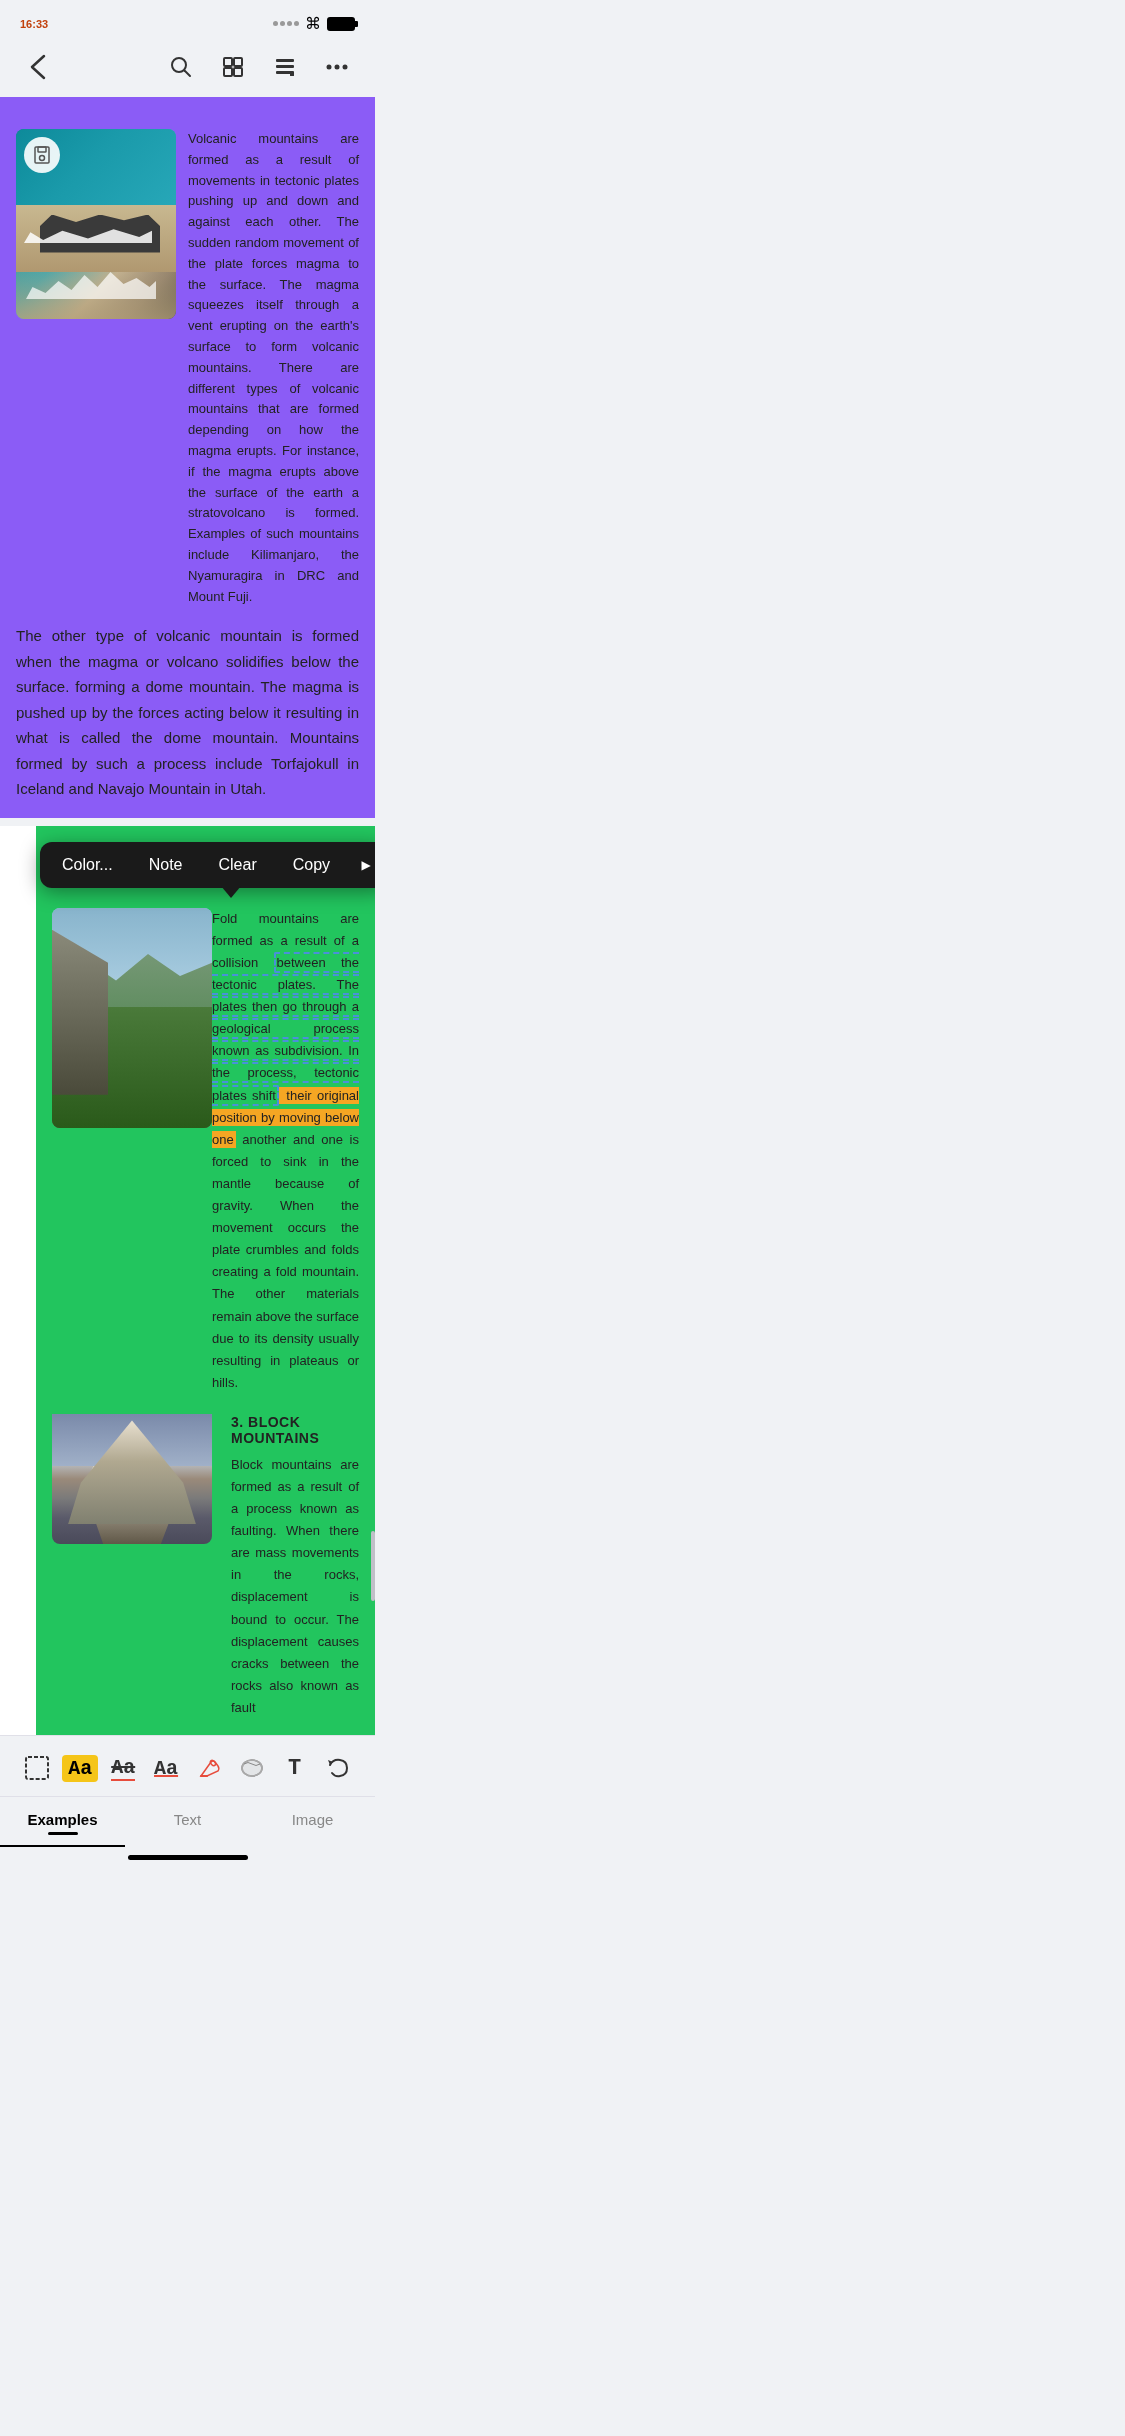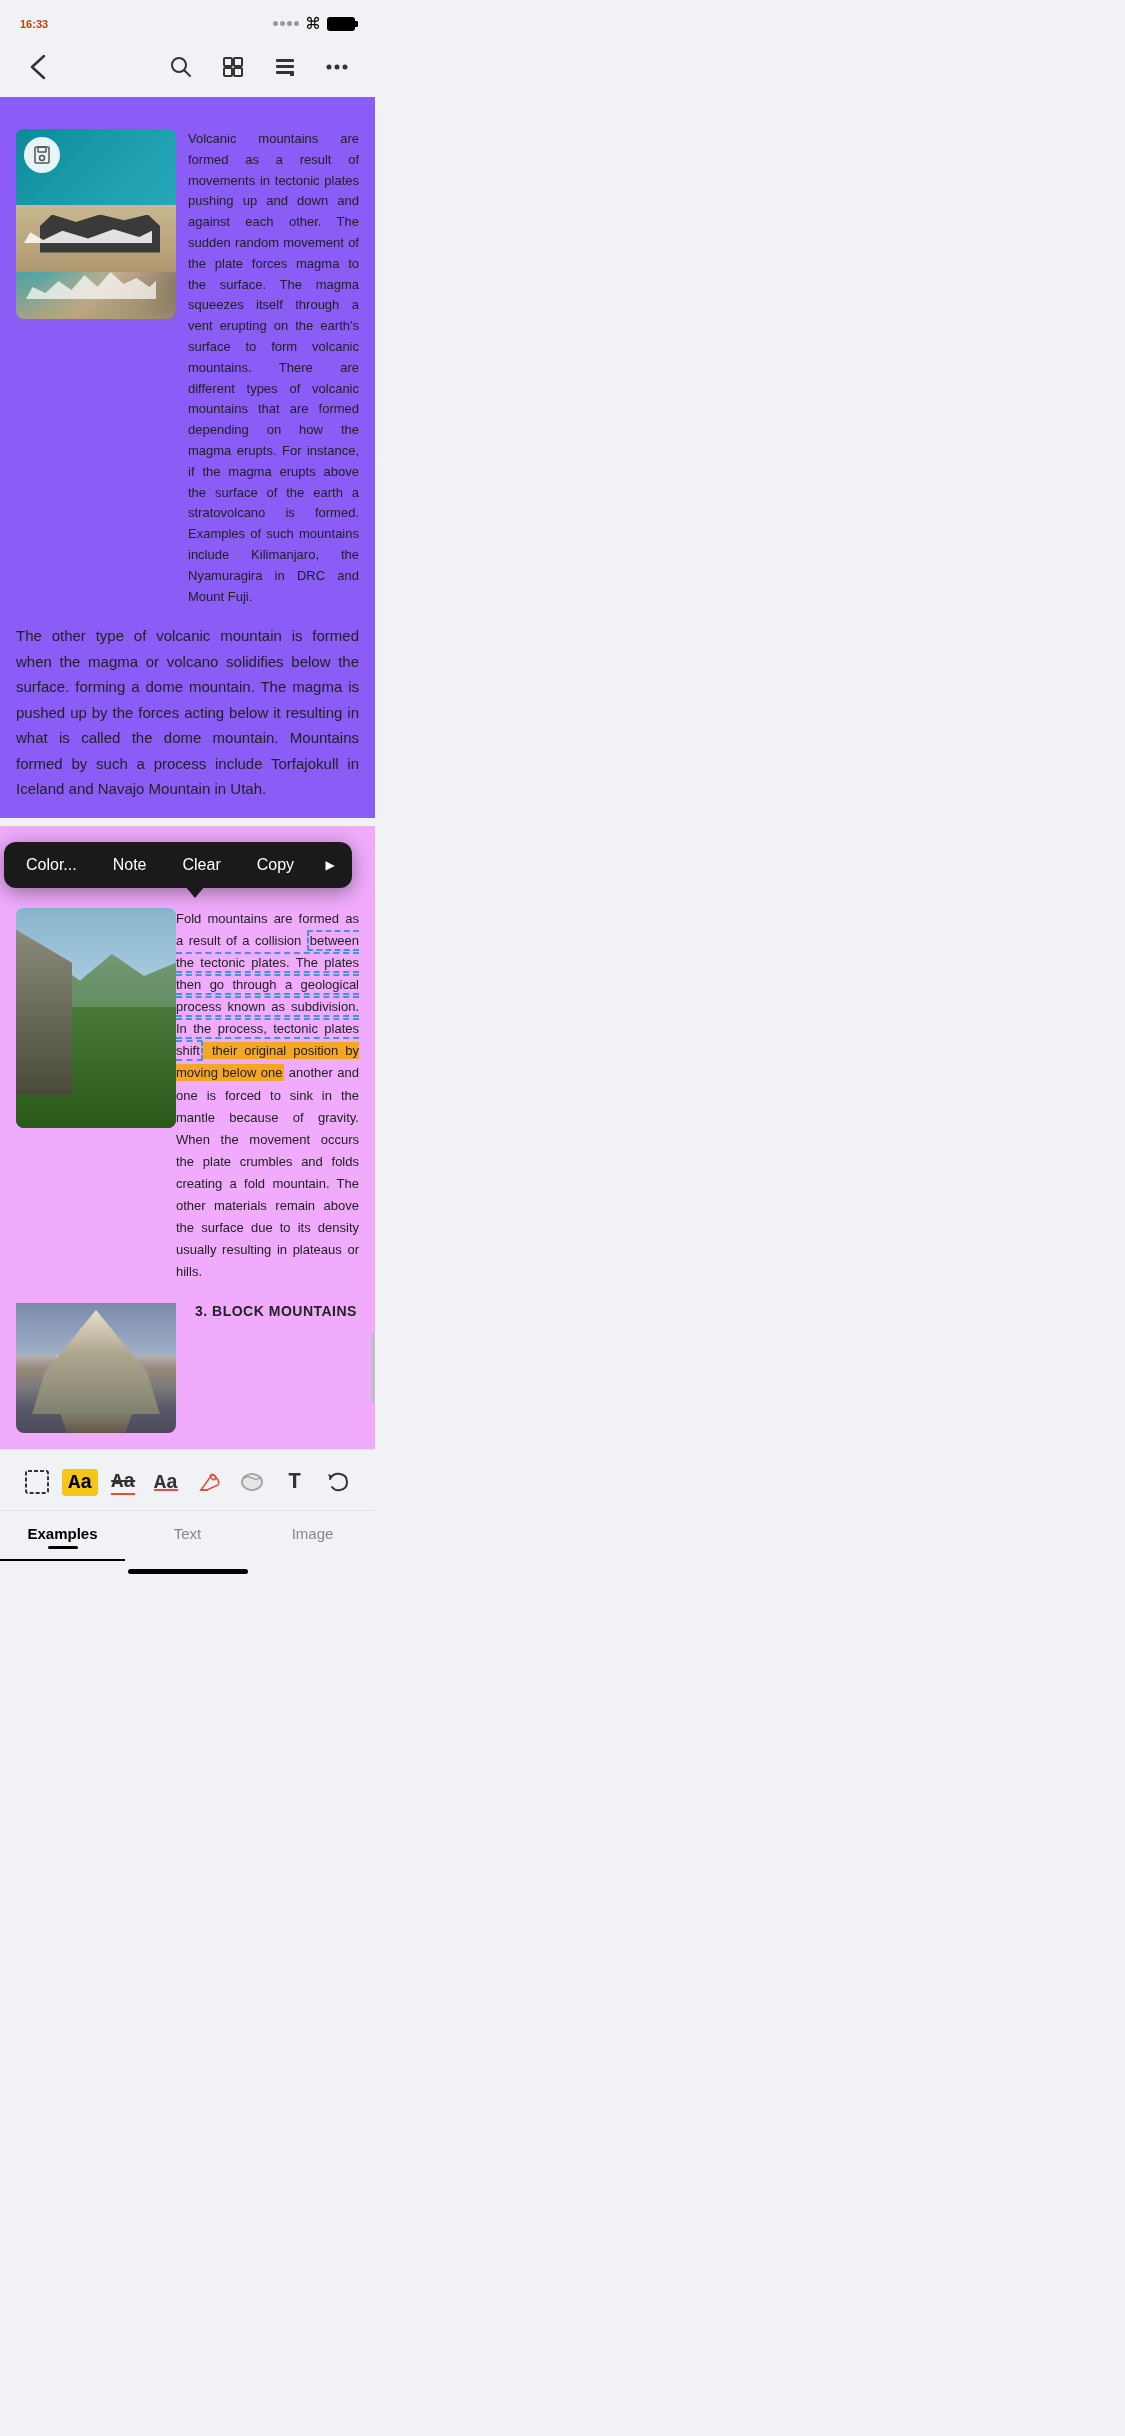--- a/index.html
+++ b/index.html
@@ -452,21 +452,21 @@
       </div>
     </div>
 
     <div class="article-full-text" style="padding-bottom:16px;">
       <span>The other type of volcanic mountain is formed when the magma or volcano solidifies below the surface. forming a dome mountain. The magma is pushed up by the forces acting below it resulting in what is called the dome mountain. Mountains formed by such a process include Torfajokull in Iceland and Navajo Mountain in Utah.</span>
     </div>
   </div>
 
   <div class="separator"></div>
 
-  <div style="background:#f0abfc; padding:16px; position:relative;">
+  <div style="background:#22c55e; padding:16px; position:relative;margin-left:36px;">
 
     <div style="position:relative; height:62px; margin-bottom:4px;">
       <div class="context-menu">
         <div class="context-menu-item">Color...</div>
         <div class="context-menu-item">Note</div>
         <div class="context-menu-item">Clear</div>
         <div class="context-menu-item">Copy</div>
         <div class="context-menu-arrow-btn">
           <span style="font-size:12px;">▶</span>
         </div>
@@ -500,20 +500,21 @@
         <div class="block-mountains-img">
 
           <div style="position:absolute; top:0; left:0; right:0; height:40%; background: linear-gradient(180deg, #7a8aaa 0%, #a0b0c8 100%);"></div>
 
           <div style="position:absolute; top:5%; left:10%; right:10%; height:80%; background: linear-gradient(180deg, #e8e0d0 0%, #b0a890 40%, #808070 100%); clip-path: polygon(50% 0%, 10% 60%, 0% 100%, 100% 100%, 90% 60%);"></div>
         </div>
       </div>
 
       <div style="flex:1;">
         <div class="section-header">3. BLOCK MOUNTAINS</div>
+        <div class="section-text">Block mountains are formed as a result of a process known as faulting. When there are mass movements in the rocks, displacement is bound to occur. The displacement causes cracks between the rocks also known as fault</div>
       </div>
 
       <div style="position:absolute; right:-16px; top:50%; transform:translateY(-50%); width:4px; height:70px; background:#c0c0c8; border-radius:2px;"></div>
     </div>
   </div>
 </div>
 
 <div class="bottom-toolbar">
 
   <div class="bottom-tool">

